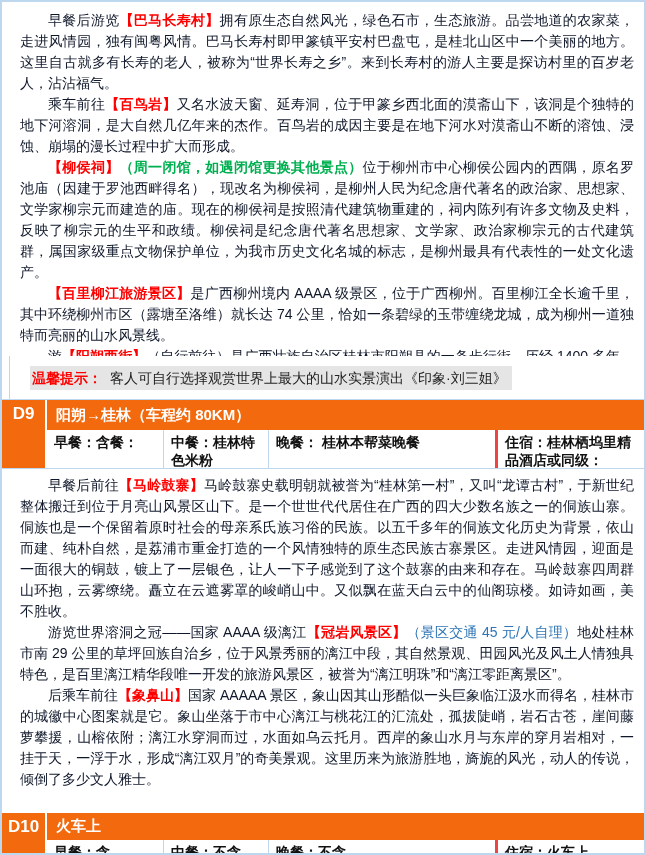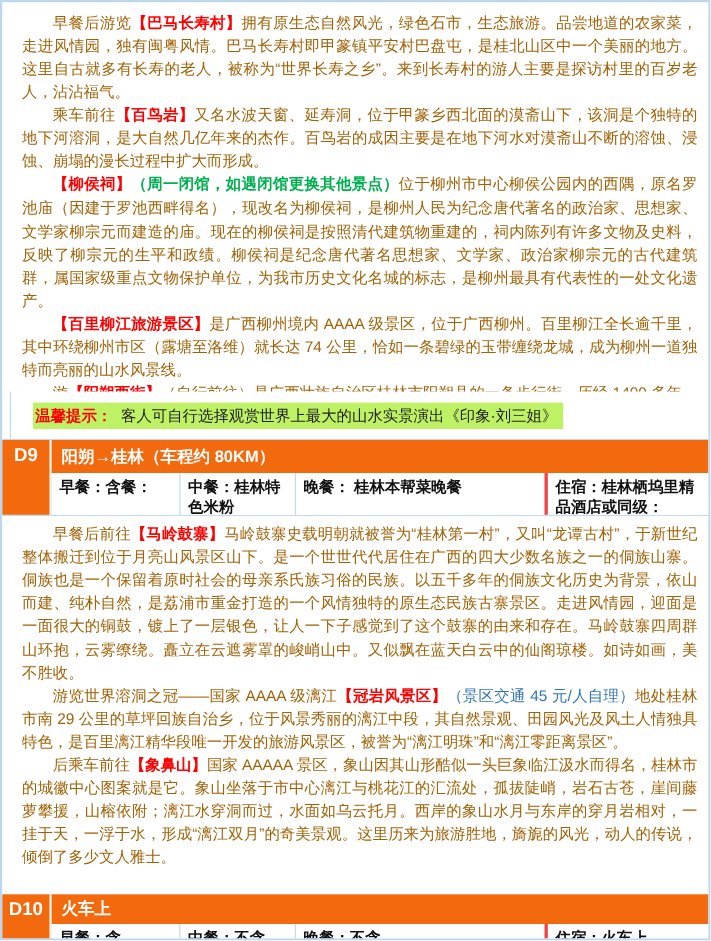--- a/index.html
+++ b/index.html
@@ -7,32 +7,32 @@
     width:646px;height:855px;box-sizing:border-box;
     border:2px solid #BDD7EE;background:#fff;
     font-family:"Liberation Sans","DejaVu Sans",sans-serif;
     color:#333;display:flex;flex-direction:column;overflow:hidden;
   }
   
   .text-section{padding:8px 10px 0 18px;overflow:hidden;}
   #sec1{height:346px;flex:none;}
   #sec2{height:338px;flex:none;padding-top:6px;}
   .para{margin:0;text-indent:2em;text-align:justify;font-size:14px;line-height:21px;color:#333;}
-  .seg-normal{color:#a16207;}
+  .seg-normal{color:#0f172a;}
   .seg-red{color:#FF0000;font-weight:bold;}
   .seg-green{color:#00B050;font-weight:bold;font-family:Liberation Serif, serif;}
   .seg-blue{color:#2E75B6;}
   
   .tip-row{
     position:relative;height:44px;flex:none;
     border-bottom:1px solid #BDD7EE;
     display:flex;align-items:center;padding-left:28px;box-sizing:border-box;
   }
   .tip-vline{position:absolute;left:7px;top:0;bottom:0;width:1px;background:#BDD7EE;}
-  .tip-highlight{background:#bef264;padding:3px 5px 3px 2px;font-size:14px;line-height:18px;}
+  .tip-highlight{background:#e5e5e5;padding:3px 5px 3px 2px;font-size:14px;line-height:18px;}
   .tip-label{color:#FF0000;font-weight:bold;margin-right:8px;}
   .tip-text{color:#222;}
   
   .day-table{
     display:grid;flex:none;
     grid-template-columns:45px 116px 105px 227px 1fr;
     border-bottom:1px solid #BDD7EE;
   }
   #d9-table{grid-template-rows:30px 38px;}
   #d10-table{grid-template-rows:27px 1fr;flex:1 1 auto;border-bottom:none;}

